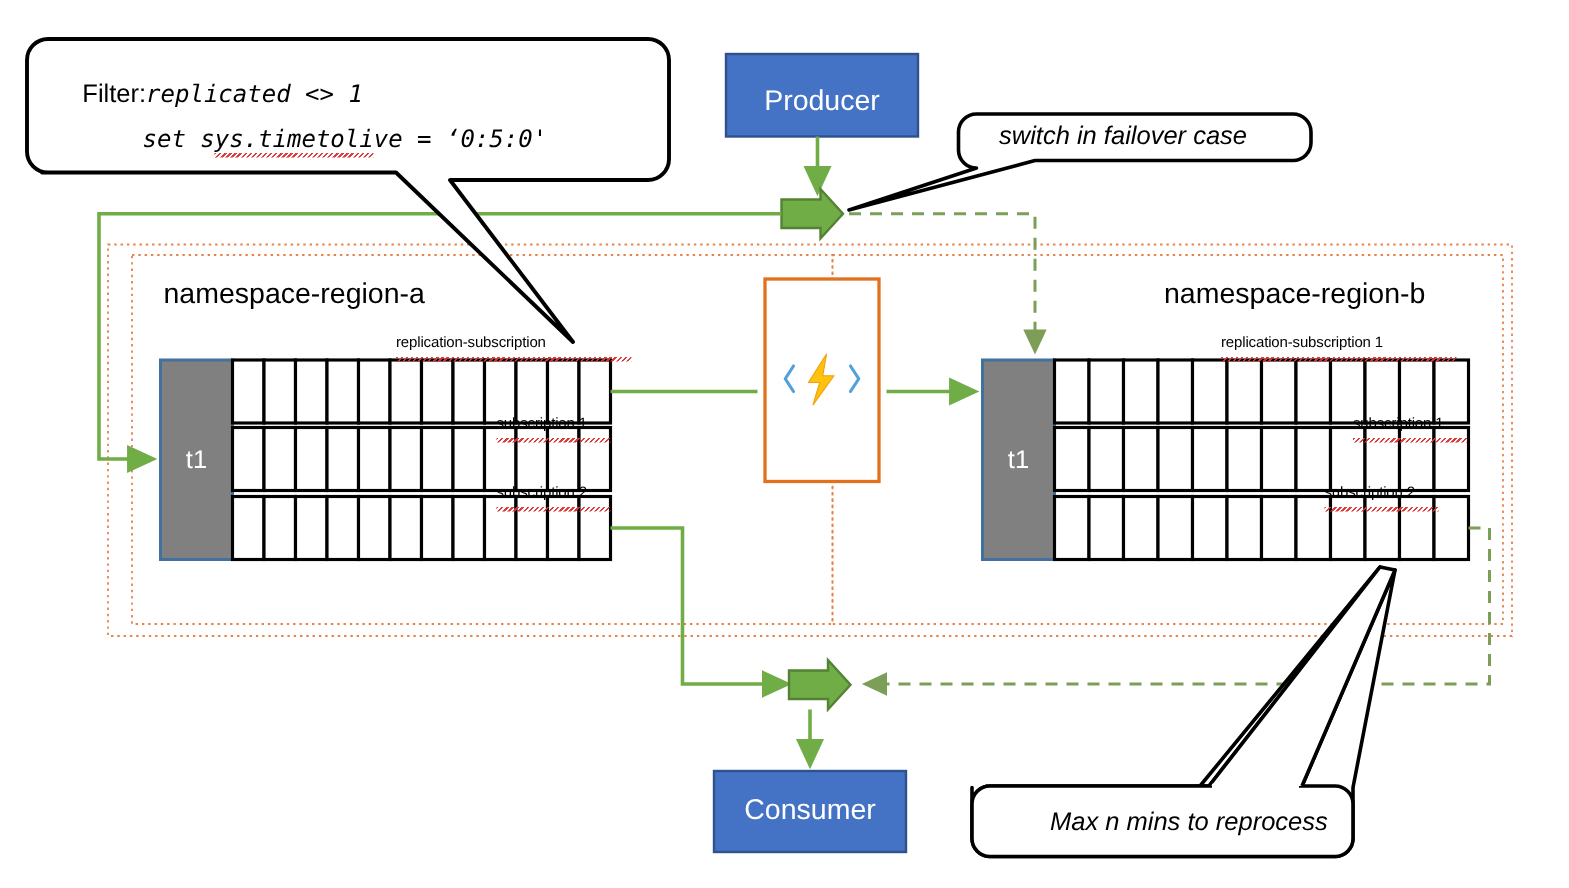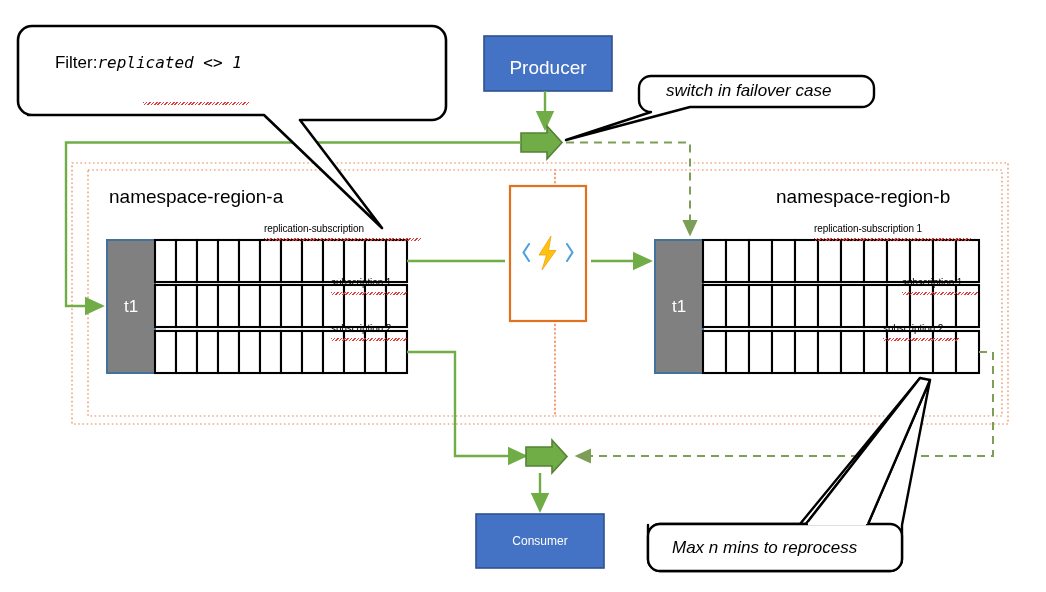--- a/index.html
+++ b/index.html
@@ -271,21 +271,21 @@
       <path d="M648 536 A12 12 0 0 1 660 524 L890 524
                A12 12 0 0 1 902 536 L902 559 A12 12 0 0 1 890 571
                L660 571 A12 12 0 0 1 648 559 Z" fill="none" stroke="#000000" stroke-width="2.4"></path>
       <path d="M806 524 L920 378 L930 380 L868 524" fill="#FFFFFF" stroke="#000000" stroke-width="2.4" stroke-linejoin="round"></path>
       <path d="M808 524 L866 524" stroke="#FFFFFF" stroke-width="3"></path>
     </g>
 
   </svg>
 
   <div class="box-label" style="left:484px; top:36px; width:128px; height:64px; font-size:19px;">Producer</div>
-  <div class="box-label" style="left:476px; top:514px; width:128px; height:54px; font-size:12px;">Consumer</div>
+  <div class="box-label" style="left:476px; top:514px; width:128px; height:54px; font-size:19px;">Consumer</div>
 
   <div class="box-label" style="left:107px; top:240px; width:48px; height:133px; font-size:17px;">t1</div>
   <div class="box-label" style="left:655px; top:240px; width:48px; height:133px; font-size:17px;">t1</div>
 
   <div class="ns-title" style="left:109px; top:186px;">namespace-region-a</div>
   <div class="ns-title" style="left:776px; top:186px;">namespace-region-b</div>
 
   <div class="sub-label" style="left:264px; top:223px;">replication-subscription</div>
   <div class="squiggle" style="left:264px; top:238px; width:157px;"></div>
 
@@ -300,19 +300,20 @@
 
   <div class="sub-label" style="left:902px; top:277px;">subscription 1</div>
   <div class="squiggle" style="left:902px; top:292px; width:76px;"></div>
 
   <div class="sub-label" style="left:883px; top:323px;">subscription 2</div>
   <div class="squiggle" style="left:883px; top:338px; width:76px;"></div>
 
   <div class="callout-text" style="left:36px; top:33px; font-size:17px;">
     <span>Filter:</span><span class="mono" style="font-size:16px;">replicated &lt;&gt; 1</span>
   </div>
+  <div class="callout-text mono" style="left:95px; top:83px; font-size:16px;">set sys.timetolive = ‘0:5:0'</div>
   <div class="squiggle" style="left:143px; top:102px; width:106px;"></div>
 
   <div class="lbl" style="left:666px; top:81px; font-size:17px;">switch in failover case</div>
 
-  <div class="lbl" style="left:672px; top:538px; font-size:17px;">Max n mins to reprocess</div>
+  <div class="lbl" style="left:700px; top:538px; font-size:17px;">Max n mins to reprocess</div>
 
 </div>
 
 </body></html>

